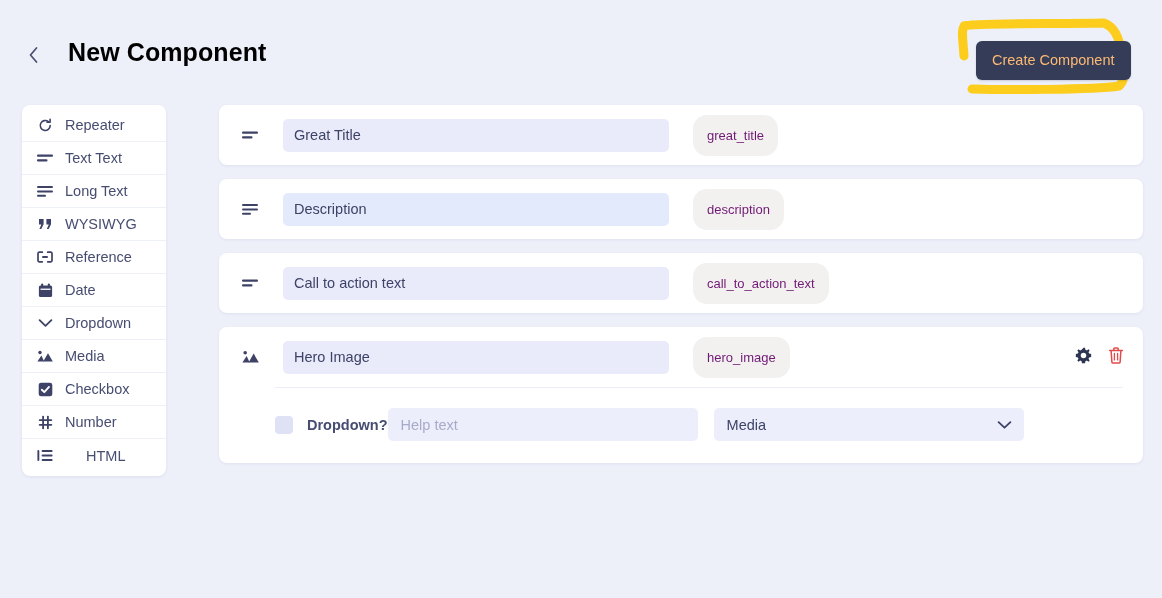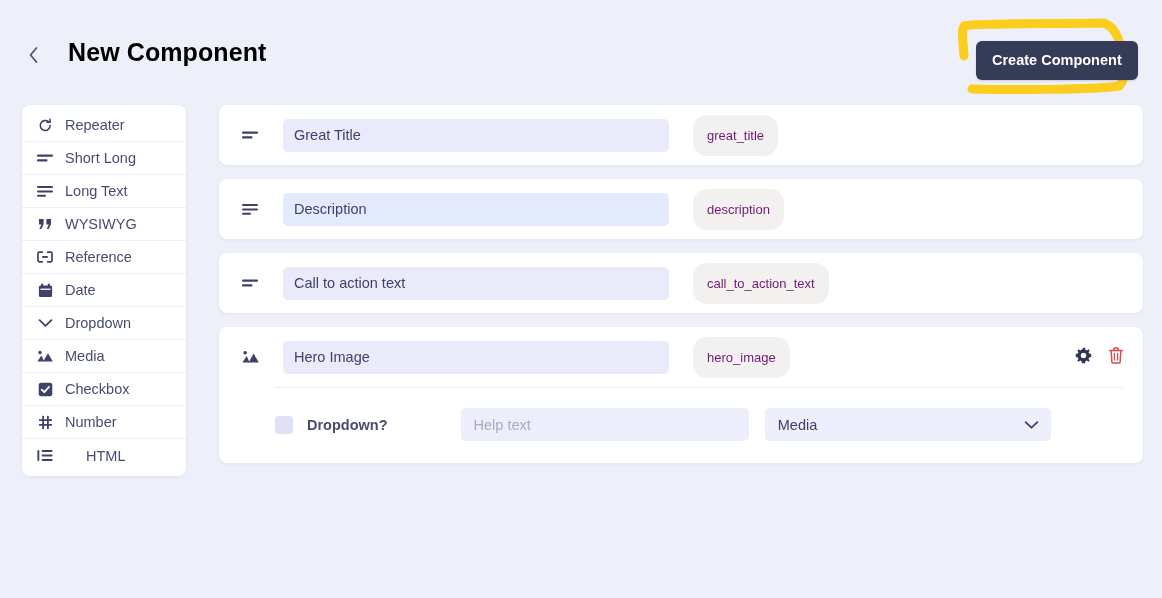--- a/index.html
+++ b/index.html
@@ -24,33 +24,33 @@
     position: absolute; left: 68px; top: 38px;
     font-size: 25px; font-weight: bold; color: #000000;
     letter-spacing: .1px;
   }
 
   
   .cta-wrap { position: absolute; right: 20px; top: 10px; width: 200px; height: 92px; }
   .annotation { position: absolute; left: 0; top: 0; pointer-events: none; }
   .create-btn {
     position: absolute; left: 34px; top: 31px;
-    background: #353c57; color: #ffffff;
+    background: #353c57; color: #fdba74;
     border: none; border-radius: 6px;
     padding: 11px 16px 12px 16px;
     font-family: "Liberation Sans", sans-serif;
-    font-size: 14.5px; font-weight: bold;
+    font-size: 14.5px; font-weight: normal;
     cursor: pointer; white-space: nowrap;
     box-shadow: 0 1px 2px rgba(40,44,70,.18);
   }
 
   
   .sidebar {
     position: absolute; left: 22px; top: 105px;
-    width: 164px;
+    width: 144px;
     background: #ffffff; border-radius: 8px;
     box-shadow: 0 1px 3px rgba(70,80,130,.09);
     overflow: hidden; padding: 4px 0;
   }
   .side-item {
     display: flex; align-items: center; gap: 11px;
     height: 33px; padding: 0 14px;
     border-bottom: 1px solid #eef0f7;
     cursor: pointer;
   }
@@ -113,21 +113,21 @@
   }
   .check-box {
     width: 18px; height: 18px; border-radius: 4px;
     background: #dfe2f5; border: none; cursor: pointer; flex: 0 0 18px;
   }
   .check-label {
     font-size: 14.5px; color: #474d70; font-weight: bold;
     margin-left: 14px;
   }
   .help-input {
-    width: 310px; height: 33px; margin-left: 73px;
+    width: 310px; height: 33px; 
     background: #eceefb; border: none; border-radius: 5px;
     padding: 0 13px;
     font-family: "Liberation Sans", sans-serif;
     font-size: 14.5px; color: #3d4266; outline: none;
   }
   .help-input::placeholder { color: #a7abc9; }
   .select-wrap {
     position: relative; width: 310px; height: 33px; margin-left: 16px;
   }
   .select-box {
@@ -181,21 +181,21 @@
       <span class="lbl">Repeater</span>
     </div>
 
     <div class="side-item">
       <span class="ic">
         <svg width="16" height="12" viewBox="0 0 16 12">
           <rect x="0" y="2.6" width="16" height="2.1" rx="1" fill="#3d4266"></rect>
           <rect x="0" y="7.3" width="10.5" height="2.1" rx="1" fill="#3d4266"></rect>
         </svg>
       </span>
-      <span class="lbl">Short Long</span>
+      <span class="lbl">Text Text</span>
     </div>
 
     <div class="side-item">
       <span class="ic">
         <svg width="16" height="13" viewBox="0 0 16 13">
           <rect x="0" y="1" width="16" height="2" rx="1" fill="#3d4266"></rect>
           <rect x="0" y="5.4" width="16" height="2" rx="1" fill="#3d4266"></rect>
           <rect x="0" y="9.8" width="9" height="2" rx="1" fill="#3d4266"></rect>
         </svg>
       </span>

